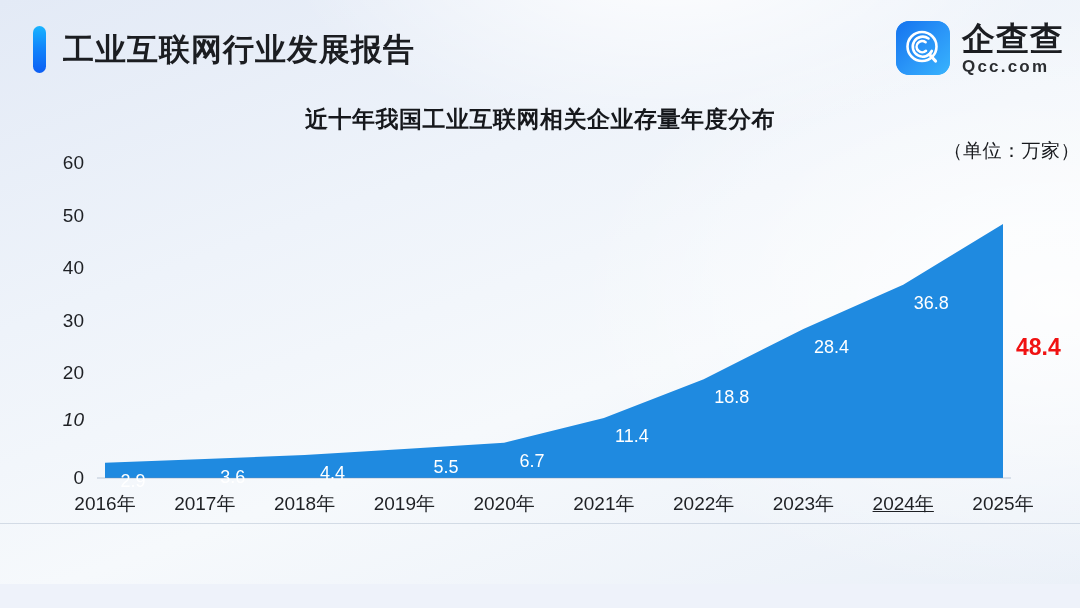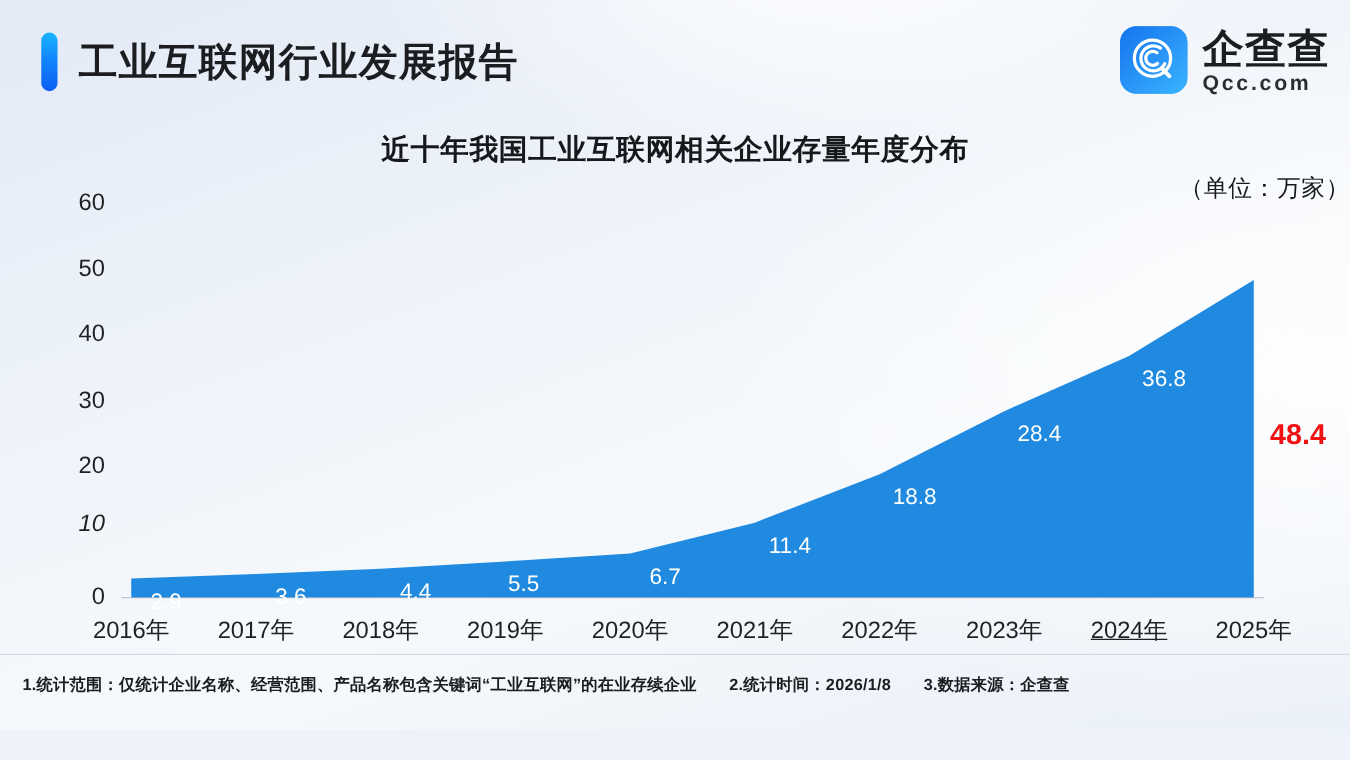--- a/index.html
+++ b/index.html
@@ -224,29 +224,26 @@
       <div class="x-label" style="left: 404.333px; top: 491px;">2019年</div>
       <div class="x-label" style="left: 504.111px; top: 491px;">2020年</div>
       <div class="x-label" style="left: 603.889px; top: 491px;">2021年</div>
       <div class="x-label" style="left: 703.667px; top: 491px;">2022年</div>
       <div class="x-label" style="left: 803.444px; top: 491px;">2023年</div>
       <div class="x-label" style="left: 903.222px; top: 491px; text-decoration: underline;">2024年</div>
       <div class="x-label" style="left: 1003px; top: 491px;">2025年</div>
       <div class="pt-label" style="left: 133px; top: 470.775px;">2.9</div>
       <div class="pt-label" style="left: 232.778px; top: 467.1px;">3.6</div>
       <div class="pt-label" style="left: 332.556px; top: 462.9px;">4.4</div>
-      <div class="pt-label" style="left: 419px; top: 457.125px; text-align: right;">5.5</div>
+      <div class="pt-label" style="left: 446px; top: 457.125px; text-align: right;">5.5</div>
       <div class="pt-label" style="left: 532.111px; top: 450.825px;">6.7</div>
       <div class="pt-label" style="left: 631.889px; top: 426.15px;">11.4</div>
       <div class="pt-label" style="left: 731.667px; top: 387.3px;">18.8</div>
       <div class="pt-label" style="left: 831.444px; top: 336.9px;">28.4</div>
       <div class="pt-label" style="left: 931.222px; top: 292.8px;">36.8</div>
       <div class="pt-label final" style="left: 1016px; top: 333.9px; transform: translate(0px, 0px);">48.4</div>
     </div>
 
   <div class="footer-rule"></div>
   <div class="footer">
-    <div class="footer-line">
-      <span>1.统计范围：仅统计企业名称、经营范围、产品名称包含关键词“工业互联网”的在业存续企业</span><span class="gap"></span><span>2.统计时间：2026/1/8</span><span class="gap"></span><span>3.数据来源：企查查</span>
-    </div>
   </div>
 
 </div>
 
 </body></html>

